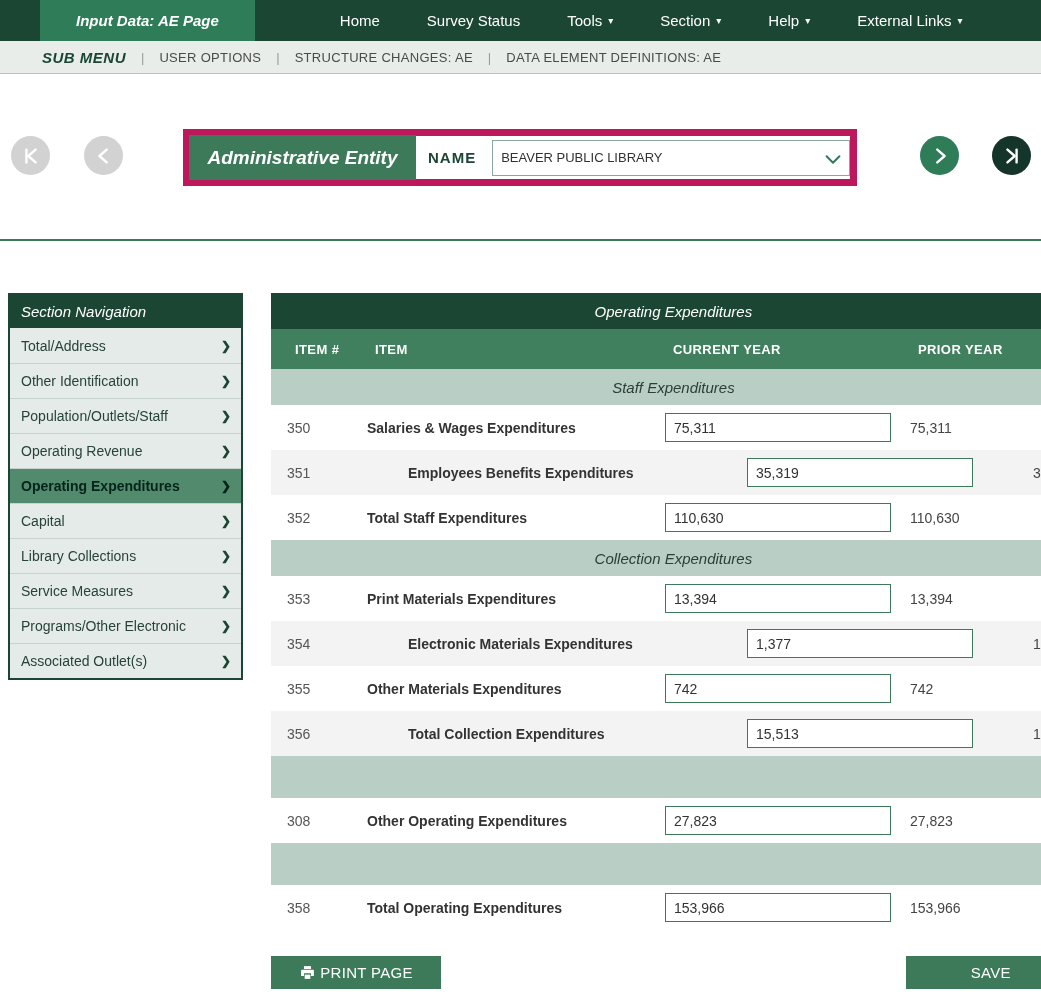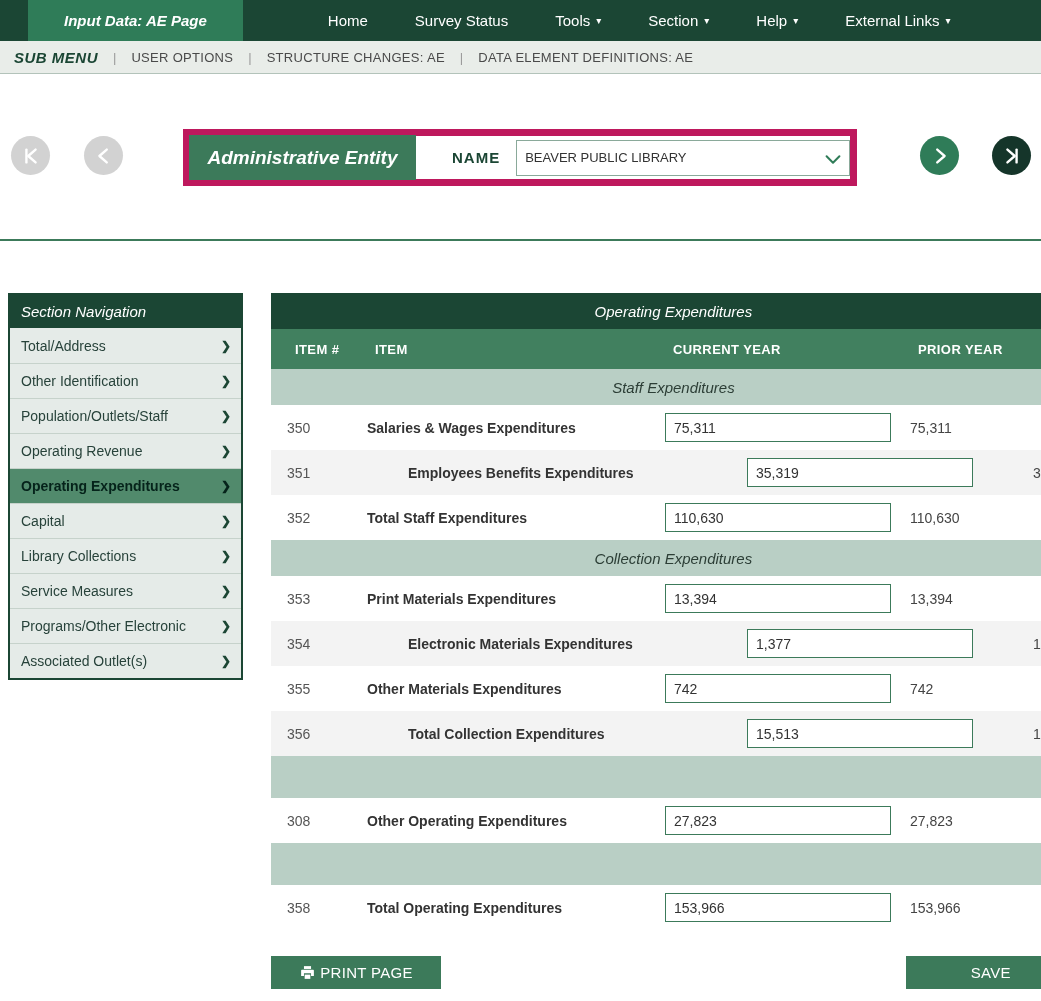--- a/index.html
+++ b/index.html
@@ -7,34 +7,34 @@
   body {
     width:1041px; height:1001px;
     font-family:"Liberation Sans", sans-serif;
     background:#ffffff;
     overflow:hidden;
   }
 
   
   .topnav { height:41px; background:#1b4634; display:flex; align-items:stretch; }
   .active-tab {
-    margin-left:28px; padding:8px 36px; background:#2f7c58; color:#fff;
+    margin-left:40px; padding:8px 36px; background:#2f7c58; color:#fff;
     font-style:italic; font-weight:bold; font-size:15px;
     display:flex; align-items:center; cursor:pointer;
   }
   .nav-items { display:flex; align-items:center; gap:47px; margin-left:85px; }
   .nav-item { color:#fff; font-size:15px; cursor:pointer; display:flex; align-items:center; white-space:nowrap; }
   .caret { font-size:10px; margin-left:6px; }
 
   
   .submenu {
     height:33px; background:#e9ede9; border-bottom:1px solid #b3c3ba;
     display:flex; align-items:center; padding-left:14px;
   }
-  .submenu-title { color:#1b4634; font-weight:bold; font-style:italic; font-size:15px; letter-spacing:.5px; }
+  .submenu-title { color:#1b4634; font-weight:bold; font-style:italic; font-size:15px; letter-spacing:.5px;margin-left:28px; }
   .sep { margin:0 15px; color:#9a9a9a; font-size:13px; }
   .submenu-item { color:#4a4a4a; font-size:13px; letter-spacing:.3px; cursor:pointer; }
 
   
   .entity-section { position:relative; height:167px; border-bottom:2px solid #3c7a5a; }
   .circle {
     width:39px; height:39px; border-radius:50%; position:absolute; top:62px;
     border:none; padding:0; display:flex; align-items:center; justify-content:center; cursor:pointer;
   }
   .circle.gray { background:#d2d2d2; }
@@ -45,21 +45,21 @@
 
   .entity-box {
     position:absolute; left:183px; top:55px; width:674px; height:57px;
     border:7px solid #be185d; display:flex; background:#fff;
   }
   .entity-title {
     width:227px; margin:-1px 0 -1px -1px; background:#3c7a5a; color:#fff;
     font-style:italic; font-weight:bold; font-size:19px;
     display:flex; align-items:center; justify-content:center; flex:none;
   }
-  .name-label { font-weight:bold; color:#1b4634; font-size:15px; letter-spacing:1px; align-self:center; margin:0 16px 0 36px; }
+  .name-label { font-weight:bold; color:#1b4634; font-size:15px; letter-spacing:1px; align-self:center; margin:0 16px 0 12px; }
   .select-box {
     align-self:center; width:372px; height:36px; border:1px solid #8aa99a; background:#fff;
     display:flex; align-items:center; padding-left:8px; font-size:13px; color:#333;
     position:relative; cursor:pointer;
   }
   .select-box svg { position:absolute; right:5px; top:7px; }
 
   
   .content { display:flex; align-items:flex-start; gap:28px; padding:52px 9px 0 8px; }
 

